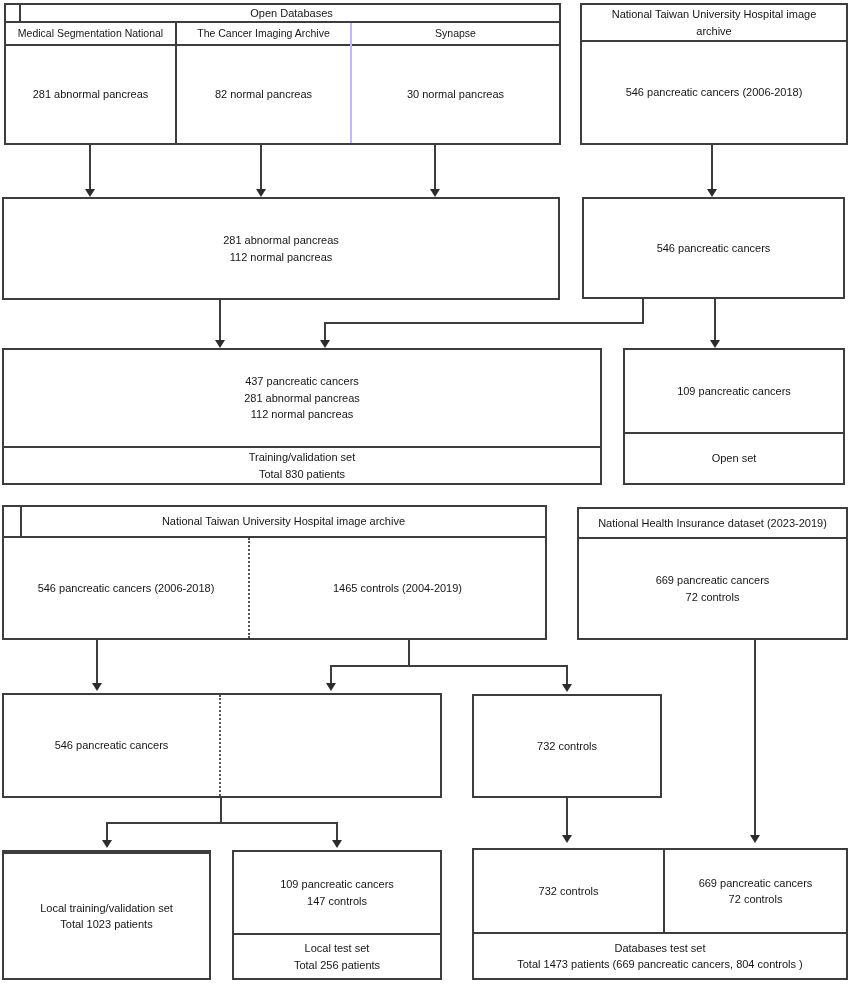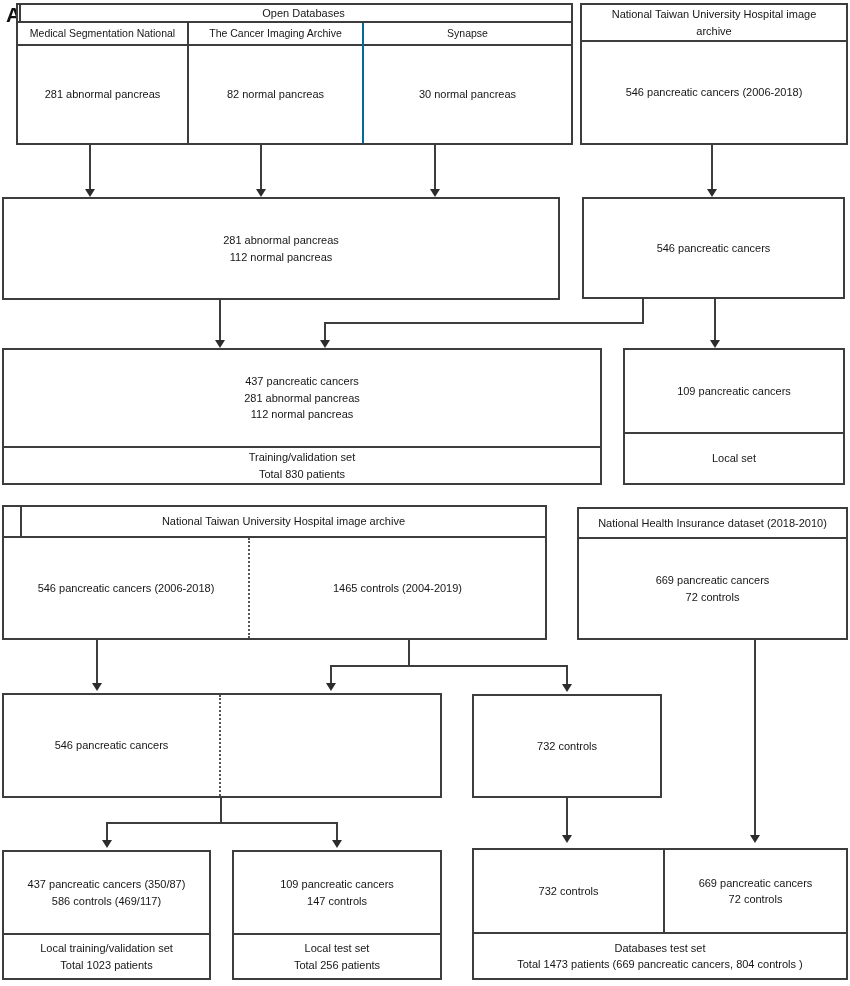--- a/index.html
+++ b/index.html
@@ -25,32 +25,32 @@
   .nowrap{white-space:nowrap;}
   .dotted-r{border-right:2px dotted #555;}
 </style>
 </head>
 <body>
 
 <div class="canvas">
 
   <div class="panel-label" style="left:6px;top:4px;">A</div>
 
-  <div class="box" style="left:16px;top:3px;width:557px;height:142px;">
+  <div class="box" style="left:4px;top:3px;width:557px;height:142px;">
     <div class="hdr" style="height:18px;padding-left:18px;">Open Databases</div>
     <div class="row" style="flex:1;">
       <div class="cell" style="width:169px;">
         <div class="hdr colhdr" style="width:100%;height:23px;">Medical Segmentation National</div>
         <div class="body-c" style="width:100%;">281 abnormal pancreas</div>
       </div>
       <div class="cell" style="width:175px;border-left:2px solid #3d3d3d;">
         <div class="hdr colhdr" style="width:100%;height:23px;">The Cancer Imaging Archive</div>
         <div class="body-c" style="width:100%;">82 normal pancreas</div>
       </div>
-      <div class="cell" style="flex:1;border-left:2px solid #0369a1;">
+      <div class="cell" style="flex:1;border-left:2px solid #c4b5fd;">
         <div class="hdr colhdr" style="width:100%;height:23px;">Synapse</div>
         <div class="body-c" style="width:100%;">30 normal pancreas</div>
       </div>
     </div>
   </div>
   <div class="vline" style="left:19px;top:5px;height:16px;"></div>
 
   <div class="box" style="left:580px;top:3px;width:268px;height:142px;">
     <div class="hdr" style="height:37px;padding:0 14px;">National Taiwan University Hospital image archive</div>
     <div class="body-c">546 pancreatic cancers (2006-2018)</div>
@@ -94,36 +94,36 @@
       <div>112 normal pancreas</div>
     </div>
     <div class="footer-c" style="flex:1;">
       <div>Training/validation set</div>
       <div>Total 830 patients</div>
     </div>
   </div>
 
   <div class="box" style="left:623px;top:348px;width:222px;height:137px;">
     <div class="body-c" style="flex:none;height:82px;">109 pancreatic cancers</div>
-    <div class="footer-c" style="flex:1;">Local set</div>
+    <div class="footer-c" style="flex:1;">Open set</div>
   </div>
 
   <div class="panel-label" style="left:6px;top:508px;">B</div>
 
   <div class="box" style="left:2px;top:505px;width:545px;height:135px;">
     <div class="hdr" style="height:31px;padding-left:18px;">National Taiwan University Hospital image archive</div>
     <div class="row" style="flex:1;">
       <div class="cell dotted-r" style="width:246px;">546 pancreatic cancers (2006-2018)</div>
       <div class="cell" style="flex:1;">1465 controls (2004-2019)</div>
     </div>
   </div>
   <div class="vline" style="left:20px;top:507px;height:29px;"></div>
 
   <div class="box" style="left:577px;top:507px;width:271px;height:133px;">
-    <div class="hdr nowrap" style="height:30px;">National Health Insurance dataset (2018-2010)</div>
+    <div class="hdr nowrap" style="height:30px;">National Health Insurance dataset (2023-2019)</div>
     <div class="body-c">
       <div>669 pancreatic cancers</div>
       <div>72 controls</div>
     </div>
   </div>
 
   <div class="vline" style="left:96px;top:640px;height:44px;"></div>
   <div class="arrowhead" style="left:92px;top:683px;"></div>
 
   <div class="vline" style="left:408px;top:640px;height:27px;"></div>
@@ -150,24 +150,20 @@
   <div class="hline" style="left:106px;top:822px;width:232px;"></div>
   <div class="vline" style="left:106px;top:822px;height:19px;"></div>
   <div class="arrowhead" style="left:102px;top:840px;"></div>
   <div class="vline" style="left:336px;top:822px;height:19px;"></div>
   <div class="arrowhead" style="left:332px;top:840px;"></div>
 
   <div class="vline" style="left:566px;top:798px;height:38px;"></div>
   <div class="arrowhead" style="left:562px;top:835px;"></div>
 
   <div class="box" style="left:2px;top:850px;width:209px;height:130px;">
-    <div class="body-c" style="flex:none;height:81px;">
-      <div>437 pancreatic cancers (350/87)</div>
-      <div>586 controls (469/117)</div>
-    </div>
     <div class="footer-c" style="flex:1;">
       <div>Local training/validation set</div>
       <div>Total 1023 patients</div>
     </div>
   </div>
 
   <div class="box" style="left:232px;top:850px;width:210px;height:130px;">
     <div class="body-c" style="flex:none;height:81px;">
       <div>109 pancreatic cancers</div>
       <div>147 controls</div>

